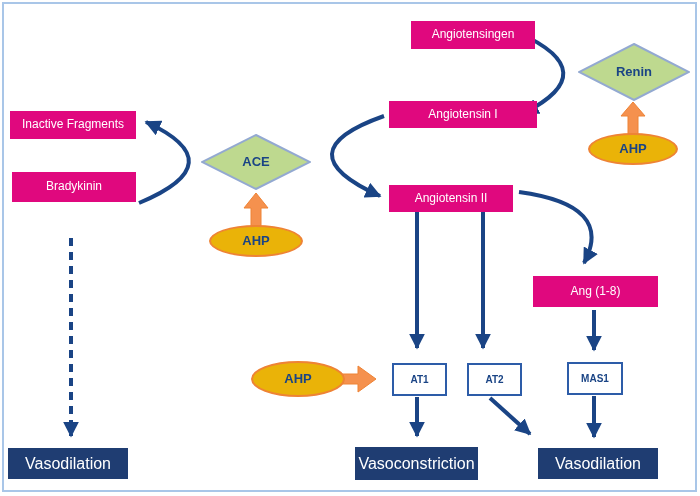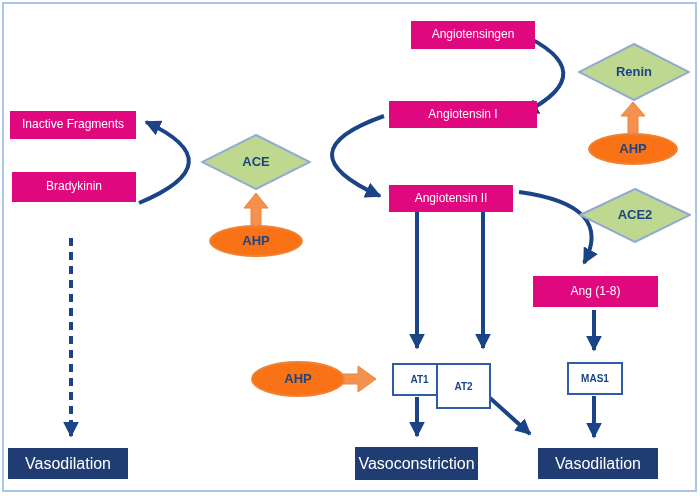--- a/index.html
+++ b/index.html
@@ -11,21 +11,21 @@
     border:2px solid #a9c6e8;pointer-events:none;}
   .arrow-layer{position:absolute;left:0;top:0;}
   .node{position:absolute;display:flex;align-items:center;justify-content:center;
     text-align:center;line-height:1.1;}
   .pink{background:#e0087e;color:#ffffff;font-size:12px;}
   .navy{background:#1f3d72;color:#ffffff;font-size:16px;}
   .recept{background:#ffffff;border:2px solid #2d5ca8;color:#1a4485;
     font-weight:bold;font-size:10px;box-sizing:border-box;}
   .dia span{position:relative;color:#1a4485;font-weight:bold;font-size:13px;z-index:1;}
   .dia svg{position:absolute;left:0;top:0;}
-  .ell{background:#f97316;border:2px solid #ee8335;border-radius:50%;
+  .ell{background:#eab308;border:2px solid #ee8335;border-radius:50%;
     color:#1a4485;font-weight:bold;font-size:13px;box-sizing:border-box;}
 </style>
 </head>
 <body>
 
 <div class="canvas">
 
   <svg class="arrow-layer" width="700" height="496" viewBox="0 0 700 496">
     <defs>
       <marker id="ah" viewBox="0 0 10 10" refX="9" refY="5" markerWidth="4" markerHeight="4" orient="auto">
@@ -64,33 +64,27 @@
       <polygon points="56,1 111,29 56,57 1,29" fill="#bed98f" stroke="#93a9d1" stroke-width="2"></polygon>
     </svg>
     <span>Renin</span>
   </div>
   <div class="node dia" style="left:201px;top:134px;width:110px;height:56px">
     <svg width="110" height="56" viewBox="0 0 110 56">
       <polygon points="55,1 109,28 55,55 1,28" fill="#bed98f" stroke="#93a9d1" stroke-width="2"></polygon>
     </svg>
     <span>ACE</span>
   </div>
-  <div class="node dia" style="left:579px;top:188px;width:112px;height:55px">
-    <svg width="112" height="55" viewBox="0 0 112 55">
-      <polygon points="56,1 111,27 56,54 1,27" fill="#bed98f" stroke="#93a9d1" stroke-width="2"></polygon>
-    </svg>
-    <span>ACE2</span>
-  </div>
 
   <div class="node ell" style="left:588px;top:133px;width:90px;height:32px">AHP</div>
   <div class="node ell" style="left:209px;top:225px;width:94px;height:32px">AHP</div>
   <div class="node ell" style="left:251px;top:361px;width:94px;height:36px">AHP</div>
 
   <div class="node recept" style="left:392px;top:363px;width:55px;height:33px">AT1</div>
-  <div class="node recept" style="left:436px;top:363px;width:55px;height:46px">AT2</div>
+  <div class="node recept" style="left:467px;top:363px;width:55px;height:33px">AT2</div>
   <div class="node recept" style="left:567px;top:362px;width:56px;height:33px">MAS1</div>
 
   <div class="node navy" style="left:8px;top:448px;width:120px;height:31px">Vasodilation</div>
   <div class="node navy" style="left:355px;top:447px;width:123px;height:33px">Vasoconstriction</div>
   <div class="node navy" style="left:538px;top:448px;width:120px;height:31px">Vasodilation</div>
 
   <div class="frame"></div>
 </div>
 
 </body></html>

